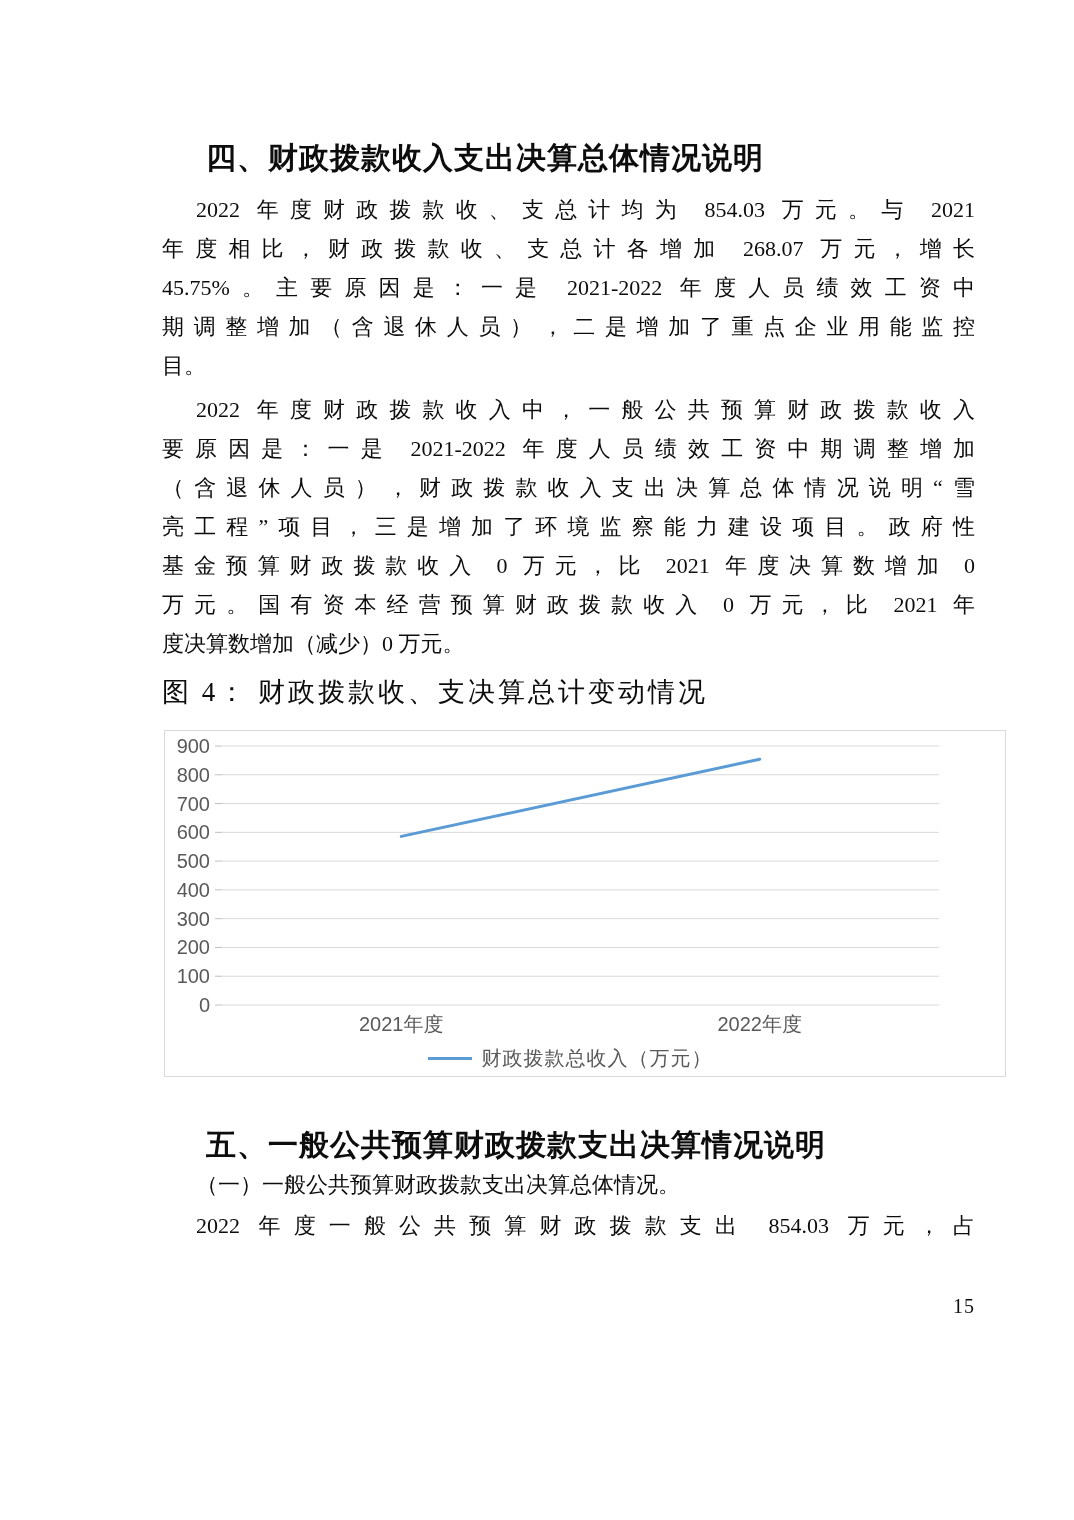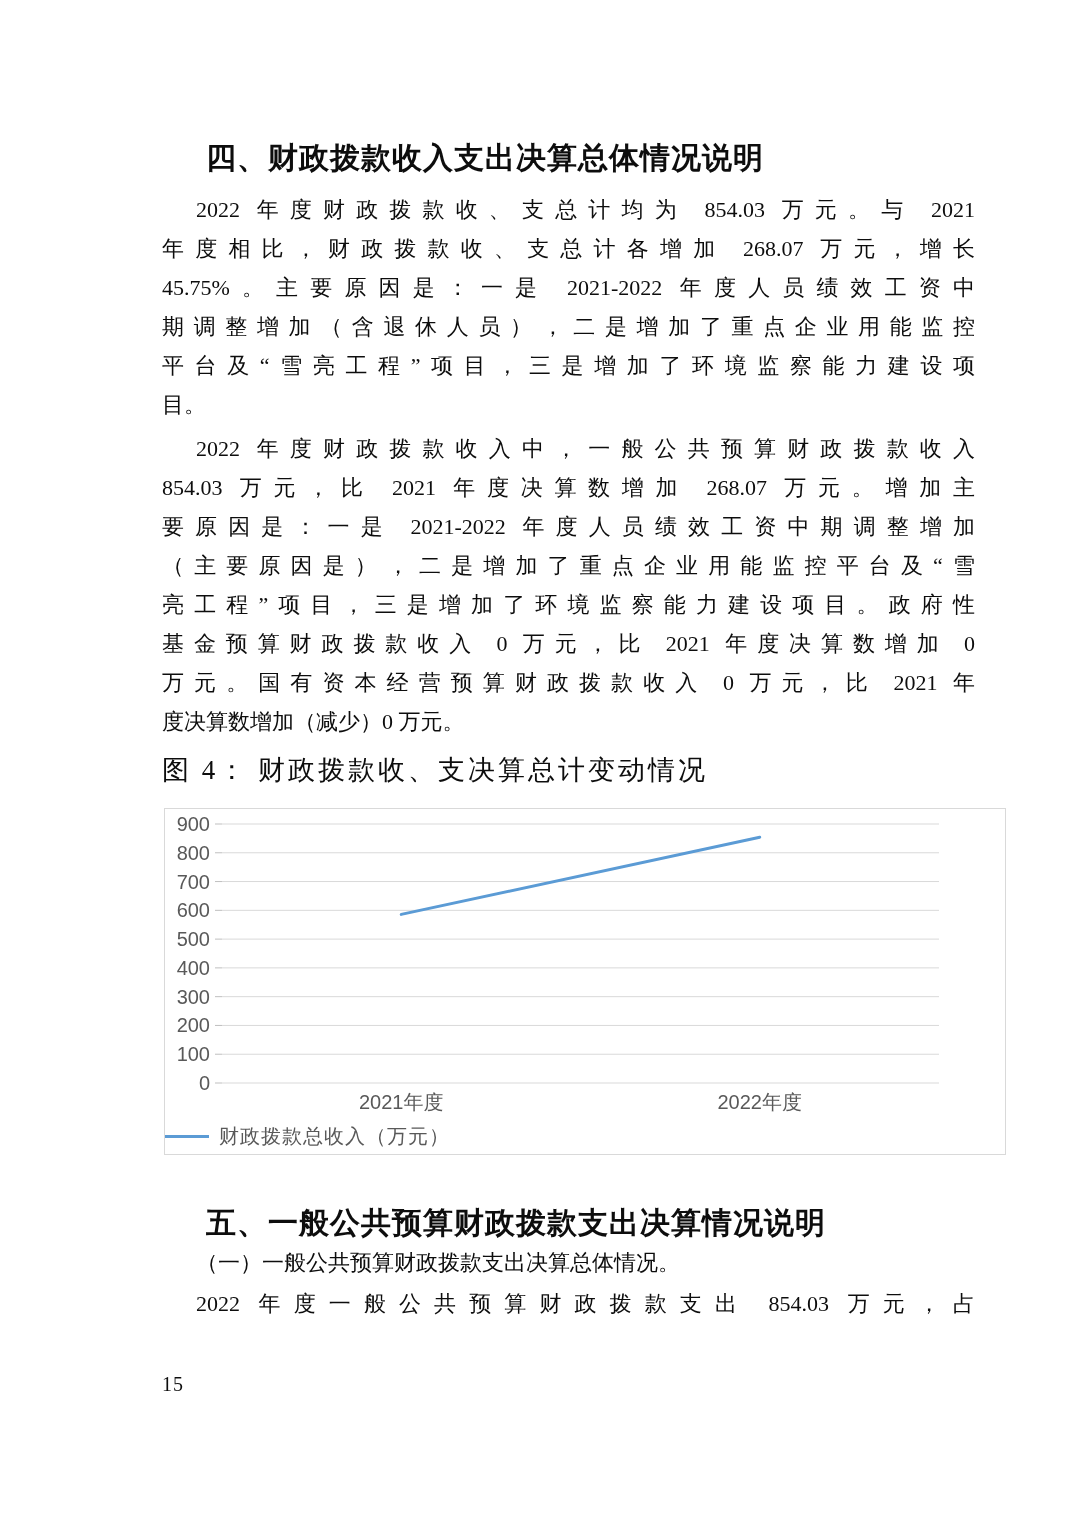--- a/index.html
+++ b/index.html
@@ -52,64 +52,63 @@
     position: relative;
     width: 840px; height: 345px;
     border: 1px solid #d9d9d9;
     background: #ffffff;
   }
   .chart-box svg { display: block; }
   .legend {
     position: absolute;
     left: 0; right: 30px; bottom: 4px;
     display: flex;
+    justify-content: center;
     align-items: center;
     gap: 10px;
     font-family: "Liberation Sans", "DejaVu Sans", sans-serif;
     font-size: 20px;
     color: #595959;
     letter-spacing: 1px;
   }
   .legend-line {
     display: inline-block;
     width: 44px; height: 3px;
     background: #5b9bd5;
   }
   .h5 { margin-top: 48px; }
   .p5a { }
   .p5b { margin-top: 2px; }
   .page-num {
     margin-top: 49px;
-    text-align: left;
+    text-align: right;
     font-size: 20px;
     line-height: 24px;
     letter-spacing: 1px;
   }
 </style>
 </head>
 <body>
 
 <div class="page">
 
   <h2 class="h-sec">四、财政拨款收入支出决算总体情况说明</h2>
 
   <div class="para p1">
       <div class="tline ind">2022 年度财政拨款收、支总计均为 854.03 万元。与 2021</div>
       <div class="tline">年度相比，财政拨款收、支总计各增加 268.07 万元，增长</div>
       <div class="tline">45.75%。主要原因是：一是 2021-2022 年度人员绩效工资中</div>
       <div class="tline">期调整增加（含退休人员），二是增加了重点企业用能监控</div>
-      <div class="tline">平台及“雪亮工程”项目，三是增加了环境监察能力建设项</div>
       <div class="tline nj">目。</div>
     </div>
 
   <div class="para p2">
       <div class="tline ind">2022 年度财政拨款收入中，一般公共预算财政拨款收入</div>
-      <div class="tline">854.03 万元，比 2021 年度决算数增加 268.07 万元。增加主</div>
       <div class="tline">要原因是：一是 2021-2022 年度人员绩效工资中期调整增加</div>
-      <div class="tline">（主要原因是），二是增加了重点企业用能监控平台及“雪</div>
+      <div class="tline">（含退休人员），财政拨款收入支出决算总体情况说明“雪</div>
       <div class="tline">亮工程”项目，三是增加了环境监察能力建设项目。政府性</div>
       <div class="tline">基金预算财政拨款收入 0 万元，比 2021 年度决算数增加 0</div>
       <div class="tline">万元。国有资本经营预算财政拨款收入 0 万元，比 2021 年</div>
       <div class="tline nj">度决算数增加（减少）0 万元。</div>
     </div>
 
   <div class="caption">图 4： 财政拨款收、支决算总计变动情况</div>
 
   <div class="chart-box" style="border-color: rgb(217, 217, 217);">
     <svg id="chart-svg" width="840" height="345" xmlns="http://www.w3.org/2000/svg">

